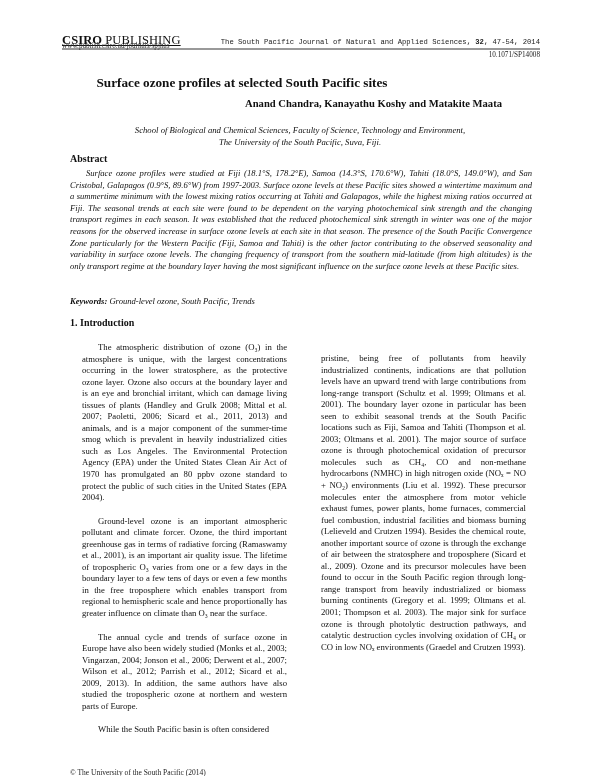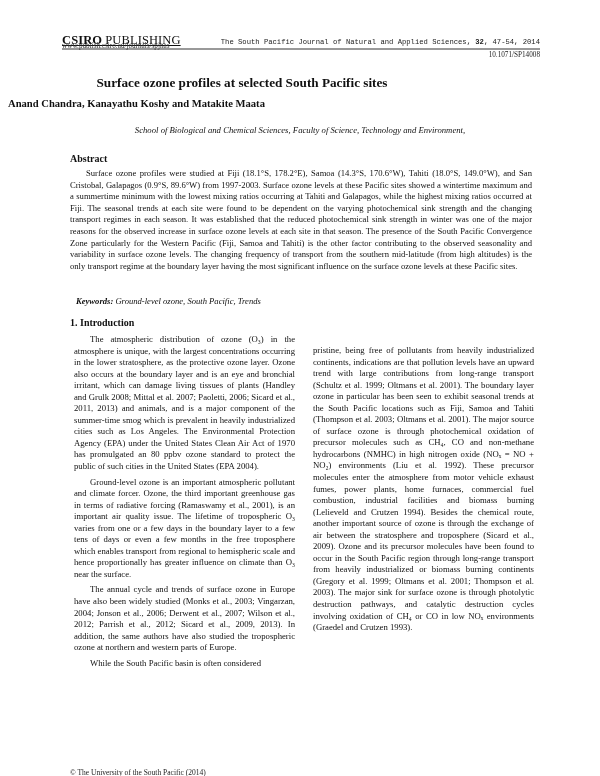--- a/index.html
+++ b/index.html
@@ -7,51 +7,52 @@
          font-family: "Liberation Serif", serif; color: #111; }
   .hdr-left { position: absolute; left: 62px; top: 33px; font-size: 12.5px; letter-spacing: 0.1px; text-decoration: underline; }
   .hdr-left b { font-weight: bold; }
   .hdr-url { position: absolute; left: 62px; top: 42px; font-size: 7.2px; color: #333; }
   .hdr-right { position: absolute; right: 60px; top: 38px; font-size: 7.2px; color: #222; font-family: Liberation Mono, monospace; }
   .hdr-right b { font-weight: bold; }
   .hdr-doi { position: absolute; right: 60px; top: 51px; font-size: 7.2px; color: #222; }
   .hdr-rule { position: absolute; left: 62px; right: 60px; top: 48px; height: 1.5px; background: #999; }
   .title { position: absolute; left: 0; width: 484px; top: 75px; text-align: center;
            font-size: 13.2px; font-weight: bold; }
-  .authors { position: absolute; left: 8px; width: 486px; top: 98px; text-align: left;
+  .authors { position: absolute; left: 16px; width: 486px; top: 98px; text-align: right;
              font-size: 10.6px; font-weight: bold; }
   .affil { position: absolute; left: 0; width: 600px; top: 124px; text-align: center;
            font-size: 8.7px; font-style: italic; line-height: 12px; }
   .abs-head { position: absolute; left: 70px; top: 153px; font-size: 10px; font-weight: bold; }
   .abstract { position: absolute; left: 70px; width: 462px; top: 168px; font-size: 8.6px;
-              line-height: 11.6px; text-align: justify; text-indent: 16px; margin: 0; }
-  .keywords { position: absolute; left: 76px; top: 296px; font-size: 8.6px; font-style: italic; }
+              font-style: italic; line-height: 11.6px; text-align: justify; text-indent: 16px; margin: 0; }
+  .keywords { position: absolute; left: 70px; top: 296px; font-size: 8.6px; font-style: italic; }
   .keywords b { font-weight: bold; }
   .sec-head { position: absolute; left: 70px; top: 317px; font-size: 10px; font-weight: bold; }
   .col { position: absolute; width: 229px; font-size: 8.7px; line-height: 11.55px;
          text-align: justify; }
-  .col p { margin: 4px; text-indent: 16px; }
+  .col p { margin: 12px; text-indent: 16px; }
   .col p.noindent { text-indent: 0; }
   .col1 { left: 70px; top: 330px; }
   .col2 { left: 309px; top: 341px; }
   .footer { position: absolute; left: 70px; top: 720px; font-size: 7.5px; color: #222; margin-top: 48px; }
 </style>
 </head>
 <body>
 
 <div class="hdr-left"><b>CSIRO</b><span> PUBLISHING</span></div>
 <div class="hdr-right"><span>The South Pacific Journal of Natural and Applied Sciences, </span><b>32</b><span>, 47-54, 2014</span></div>
 <div class="hdr-rule"></div>
 <div class="hdr-url">www.publish.csiro.au/journals/spjnas</div>
 <div class="hdr-doi">10.1071/SP14008</div>
 
 <div class="title">Surface ozone profiles at selected South Pacific sites</div>
 <div class="authors">Anand Chandra, Kanayathu Koshy and Matakite Maata</div>
 <div class="affil">
   <div>School of Biological and Chemical Sciences, Faculty of Science, Technology and Environment,</div>
+  <div>The University of the South Pacific, Suva, Fiji.</div>
 </div>
 
 <div class="abs-head">Abstract</div>
 <p class="abstract">Surface ozone profiles were studied at Fiji (18.1°S, 178.2°E), Samoa (14.3°S, 170.6°W), Tahiti (18.0°S, 149.0°W), and San Cristobal, Galapagos (0.9°S, 89.6°W) from 1997-2003. Surface ozone levels at these Pacific sites showed a wintertime maximum and a summertime minimum with the lowest mixing ratios occurring at Tahiti and Galapagos, while the highest mixing ratios occurred at Fiji. The seasonal trends at each site were found to be dependent on the varying photochemical sink strength and the changing transport regimes in each season. It was established that the reduced photochemical sink strength in winter was one of the major reasons for the observed increase in surface ozone levels at each site in that season. The presence of the South Pacific Convergence Zone particularly for the Western Pacific (Fiji, Samoa and Tahiti) is the other factor contributing to the observed seasonality and variability in surface ozone levels.  The changing frequency of transport from the southern mid-latitude (from high altitudes) is the only transport regime at the boundary layer having the most significant influence on the surface ozone levels at these Pacific sites.</p>
 <div class="keywords"><b>Keywords:</b><span> Ground-level ozone, South Pacific, Trends</span></div>
 
 <div class="sec-head">1.  Introduction</div>
 
 <div class="col col1">
   <p>The atmospheric distribution of ozone (O₃) in the atmosphere is unique, with the largest concentrations occurring in the lower stratosphere, as the protective ozone layer. Ozone also occurs at the boundary layer and is an eye and bronchial irritant, which can damage living tissues of plants (Handley and Grulk 2008; Mittal et al. 2007; Paoletti, 2006; Sicard et al., 2011, 2013) and animals, and is a major component of the summer-time smog which is prevalent in heavily industrialized cities such as Los Angeles. The Environmental Protection Agency (EPA) under the United States Clean Air Act of 1970 has promulgated an 80 ppbv ozone standard to protect the public of such cities in the United States (EPA 2004).</p>

